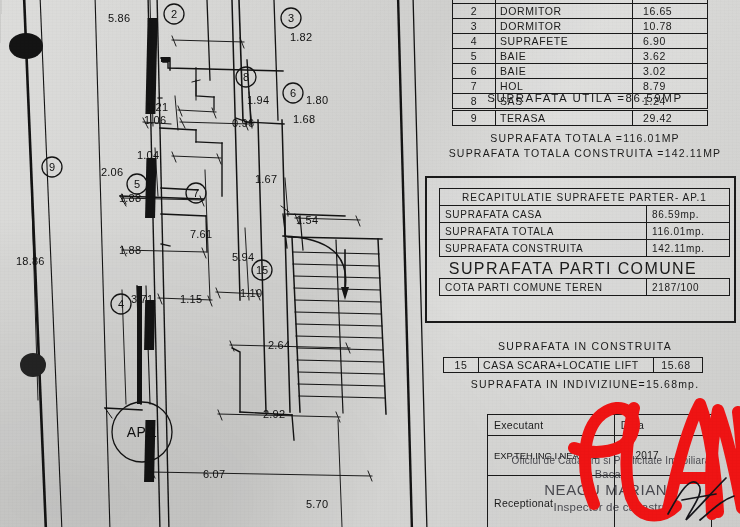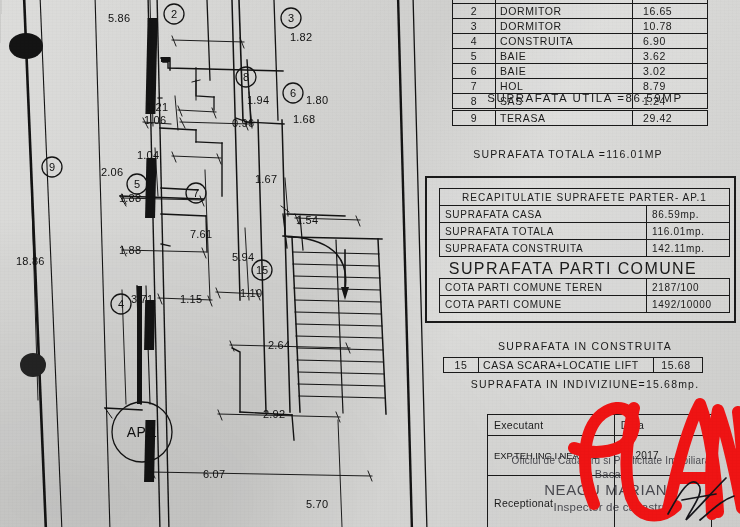--- a/index.html
+++ b/index.html
@@ -312,21 +312,21 @@
           <td class="nm">DORMITOR</td>
           <td class="val">16.65</td>
         </tr>
         <tr>
           <td class="idx">3</td>
           <td class="nm">DORMITOR</td>
           <td class="val">10.78</td>
         </tr>
         <tr>
           <td class="idx">4</td>
-          <td class="nm">CONSTRUITA</td>
+          <td class="nm">SUPRAFETE</td>
           <td class="val">6.90</td>
         </tr>
         <tr>
           <td class="idx">5</td>
           <td class="nm">BAIE</td>
           <td class="val">3.62</td>
         </tr>
         <tr>
           <td class="idx">6</td>
           <td class="nm">BAIE</td>
@@ -350,21 +350,22 @@
   <table class="tbl" id="terrtbl" style="left:452px;top:110px;">
     <tbody>
       <tr>
         <td class="idx">9</td>
         <td class="nm">TERASA</td>
         <td class="val">29.42</td>
       </tr>
     </tbody>
   </table>
 
-  <div class="ctr b" style="left:435px;top:132px;width:266px;margin-top:16px;">SUPRAFATA TOTALA =116.01MP</div>
+  <div class="ctr b" style="left:452px;top:132px;width:266px;">SUPRAFATA TOTALA =116.01MP</div>
+  <div class="ctr b" style="left:440px;top:147px;width:290px;">SUPRAFATA TOTALA CONSTRUITA =142.11MP</div>
 
   <div id="recapbox">
     <table class="rtbl" style="left:12px;top:10px;">
       <tbody>
         <tr>
           <td class="hdr" colspan="2">RECAPITULATIE SUPRAFETE PARTER- AP.1</td>
         </tr>
       </tbody>
       <tbody id="recap-body">
           <tr>
@@ -383,24 +384,20 @@
     </table>
 
     <div class="ctr" style="left:12px;top:82px;width:268px;font-size:16px;letter-spacing:1.4px;">SUPRAFATA PARTI COMUNE</div>
 
     <table class="rtbl" style="left:12px;top:100px;">
       <tbody id="pc-body">
           <tr>
             <td class="rlbl">COTA PARTI COMUNE TEREN</td>
             <td class="rval">2187/100</td>
           </tr>
-          <tr>
-            <td class="rlbl">COTA PARTI COMUNE</td>
-            <td class="rval">1492/10000</td>
-          </tr>
         </tbody>
     </table>
   </div>
 
   <div class="ctr b" style="left:452px;top:340px;width:266px;letter-spacing:1.3px;">SUPRAFATA IN CONSTRUITA</div>
 
   <table class="tbl" id="inditbl" style="left:443px;top:357px;">
     <tbody>
       <tr>
         <td class="idx" style="width:26px">15</td>

